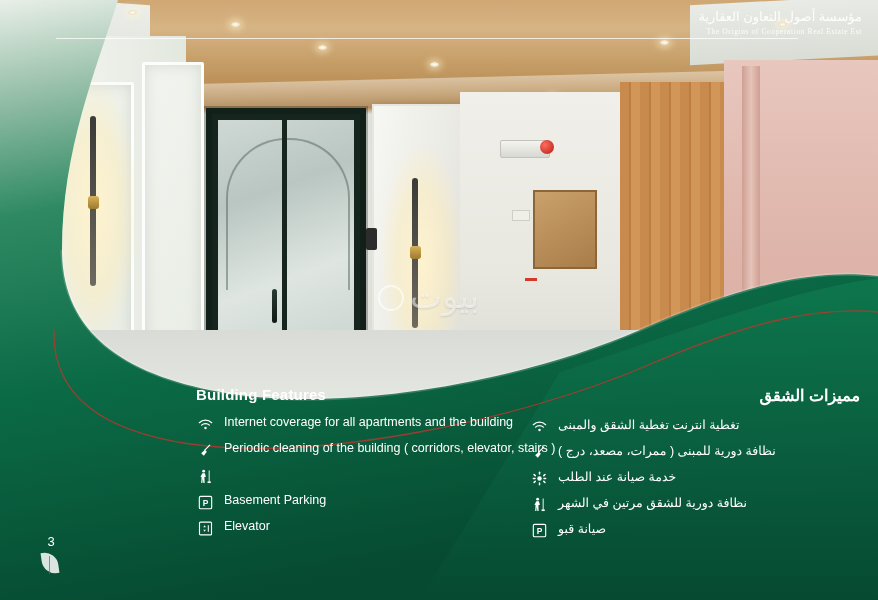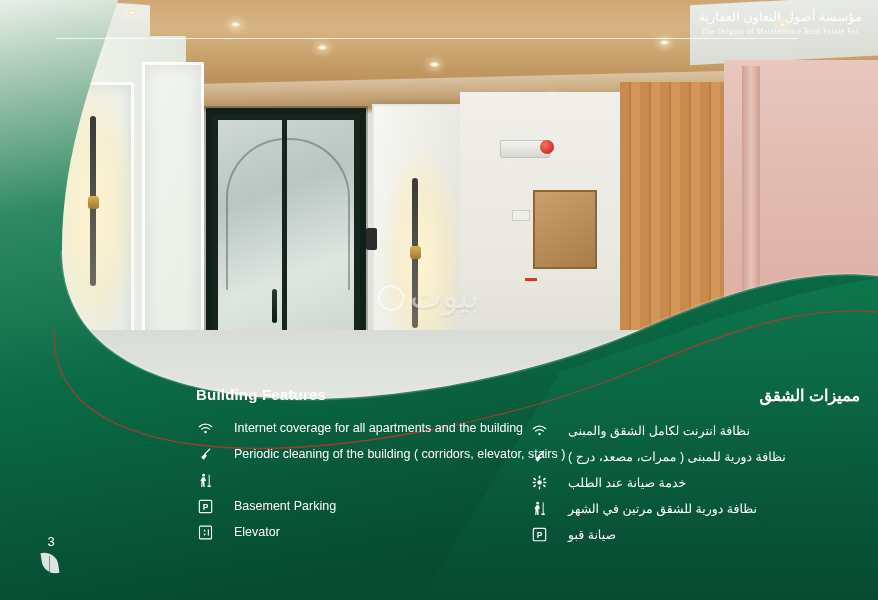--- a/index.html
+++ b/index.html
@@ -209,21 +209,21 @@
   .green-overlay {
     position:absolute;
     left:0; top:0; width:878px; height:600px;
     pointer-events:none;
   }
 
   
   .brand {
     position:absolute;
     right:16px; top:10px;
-    text-align:center;
+    text-align:right;
     color:#ffffff;
     line-height:1.15;
   }
   .brand-ar {
     font-size:13px;
     letter-spacing:0.5px;
     opacity:0.95;
     white-space:nowrap;
   }
   .brand-en {
@@ -257,22 +257,21 @@
   }
   .feat-title {
     font-size:15px;
     font-weight:bold;
     margin-bottom:12px;
     letter-spacing:0.2px;
   }
   .feat-title.ar { font-size:16px; }
   .feat-row {
     display:flex;
-    align-items:center;
-    gap:20px;
+    gap:10px;
     height:26px;
     font-size:12.5px;
   }
   .features-ar .feat-row { flex-direction: row-reverse; justify-content:flex-start; }
   .feat-ico {
     width:18px;
     min-width:18px;
     height:18px;
     display:flex;
     align-items:center;
@@ -408,21 +407,21 @@
     <path d="M62,250 C62,330 120,374 220,392 C340,414 520,382 640,330 C740,286 812,268 878,276" fill="none" stroke="rgba(255,255,255,0.18)" stroke-width="3"></path>
   </svg>
 
   <svg class="red-curve" viewBox="0 0 878 600" preserveAspectRatio="none">
     <path d="M54,330 C52,392 96,430 190,444 C320,462 520,420 646,366 C744,324 812,306 878,312" fill="none" stroke="#b03a2e" stroke-width="1.3" opacity="0.85"></path>
   </svg>
 
   <div class="brand-rule"></div>
   <div class="brand">
     <div class="brand-ar">مؤسسة أصول التعاون العقارية</div>
-    <div class="brand-en">The Origins of Maintenance Real Estate Est</div>
+    <div class="brand-en">The Origins of Cooperation Real Estate Est</div>
   </div>
 
   <div class="features-en">
     <div class="feat-title">Building Features</div>
 
     <div class="feat-row">
       <span class="feat-ico">
         <svg width="15" height="13" viewBox="0 0 16 13">
             <path d="M8 11.6a1.3 1.3 0 100-2.6 1.3 1.3 0 000 2.6z" fill="#fff"></path>
             <path d="M3.8 7.2a6 6 0 018.4 0" stroke="#fff" stroke-width="1.3" fill="none" stroke-linecap="round"></path>
@@ -482,21 +481,21 @@
     <div class="feat-title ar">مميزات الشقق</div>
 
     <div class="feat-row">
       <span class="feat-ico">
         <svg width="15" height="13" viewBox="0 0 16 13">
             <path d="M8 11.6a1.3 1.3 0 100-2.6 1.3 1.3 0 000 2.6z" fill="#fff"></path>
             <path d="M3.8 7.2a6 6 0 018.4 0" stroke="#fff" stroke-width="1.3" fill="none" stroke-linecap="round"></path>
             <path d="M1.4 4.6a9.4 9.4 0 0113.2 0" stroke="#fff" stroke-width="1.3" fill="none" stroke-linecap="round"></path>
           </svg>
       </span>
-      <span class="feat-txt">نظافة انترنت لكامل الشقق والمبنى</span>
+      <span class="feat-txt">تغطية انترنت تغطية الشقق والمبنى</span>
     </div>
 
     <div class="feat-row">
       <span class="feat-ico">
         <svg width="15" height="15" viewBox="0 0 16 16">
             <path d="M12.5 2.2L7.2 7.6" stroke="#fff" stroke-width="1.3" stroke-linecap="round"></path>
             <path d="M7.4 7.2l2 2-3.2 4.4-2.8-2.8z" fill="#fff"></path>
           </svg>
       </span>
       <span class="feat-txt">نظافة دورية للمبنى ( ممرات، مصعد، درج )</span>

